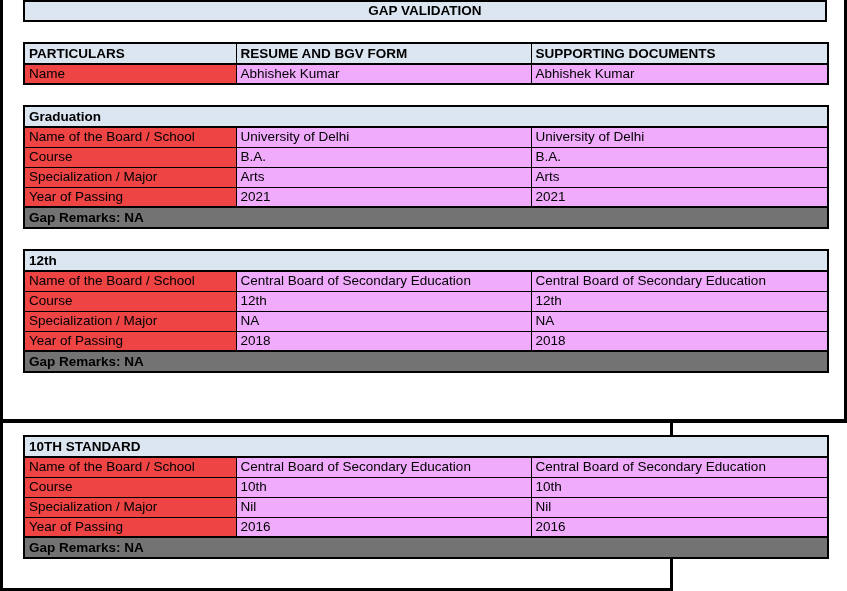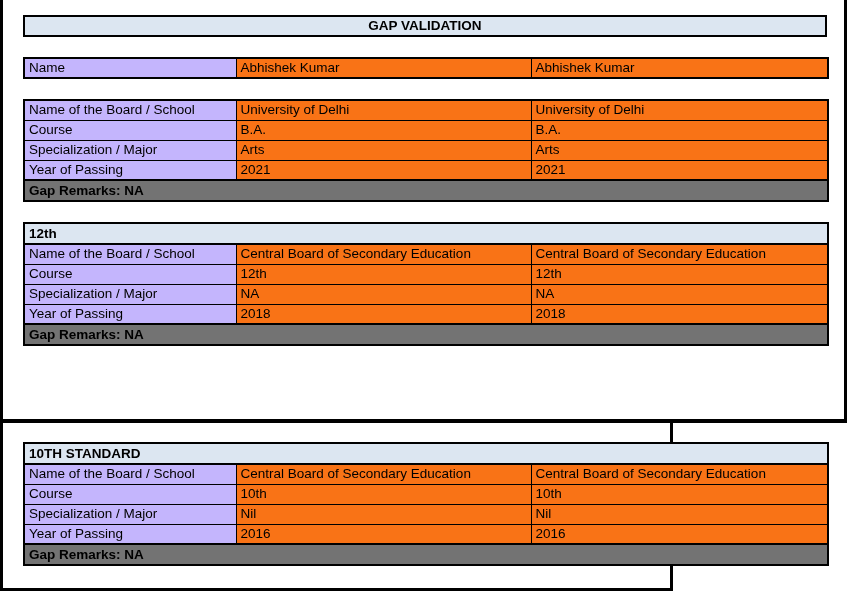--- a/index.html
+++ b/index.html
@@ -12,28 +12,27 @@
     color: #000;
   }
   .page { width: 847px; height: 591px; }
 
   
   .doc-box-top {
     width: 847px; height: 423px;
     border-left: 3px solid #000;
     border-right: 3px solid #000;
     border-bottom: 4px solid #000;
-    padding-top: 15px;
   }
   .doc-box-bottom {
     width: 673px; height: 168px;
     border-left: 3px solid #000;
     border-right: 3px solid #000;
     border-bottom: 3px solid #000;
-    padding-top: 19px;
+    padding-top: 12px;
   }
 
   .title-banner {
     margin-left: 20px;
     width: 804px; height: 22px;
     background: #dce6f1;
     border: 2px solid #000;
     text-align: center;
     font-weight: bold;
     line-height: 18px;
@@ -59,22 +58,22 @@
   col.c1 { width: 212px; }
   col.c2 { width: 295px; }
   col.c3 { width: 297px; }
 
   tr.head-row td {
     background: #dce6f1;
     font-weight: bold;
     border-bottom: 2px solid #000;
     height: 21px;
   }
-  td.lbl { background: #c4b5fd; }
-  td.val { background: #f97316; }
+  td.lbl { background: #ef4444; }
+  td.val { background: #f0abfc; }
   tr.remarks-row td {
     background: #737373;
     font-weight: bold;
     border-top: 2px solid #000;
     height: 21px;
   }
 </style>
 </head>
 <body>
 
@@ -84,35 +83,43 @@
 
     <div class="title-banner">GAP VALIDATION</div>
 
     <table class="grid">
       <colgroup>
           <col class="c1">
           <col class="c2">
           <col class="c3">
         </colgroup>
       <tbody>
+          <tr class="head-row">
+        <td>PARTICULARS</td>
+        <td>RESUME AND BGV FORM</td>
+        <td>SUPPORTING DOCUMENTS</td>
+      </tr>
       <tr>
         <td class="lbl">Name</td>
         <td class="val">Abhishek Kumar</td>
         <td class="val">Abhishek Kumar</td>
       </tr>
     </tbody>
       </table>
 
     <table class="grid">
       <colgroup>
           <col class="c1">
           <col class="c2">
           <col class="c3">
         </colgroup>
       <tbody>
+          <tr class="head-row">
+        <td colspan="3">Graduation</td>
+      </tr>
       <tr>
         <td class="lbl">Name of the Board / School</td>
         <td class="val">University of Delhi</td>
         <td class="val">University of Delhi</td>
       </tr>
       <tr>
         <td class="lbl">Course</td>
         <td class="val">B.A.</td>
         <td class="val">B.A.</td>
       </tr>

